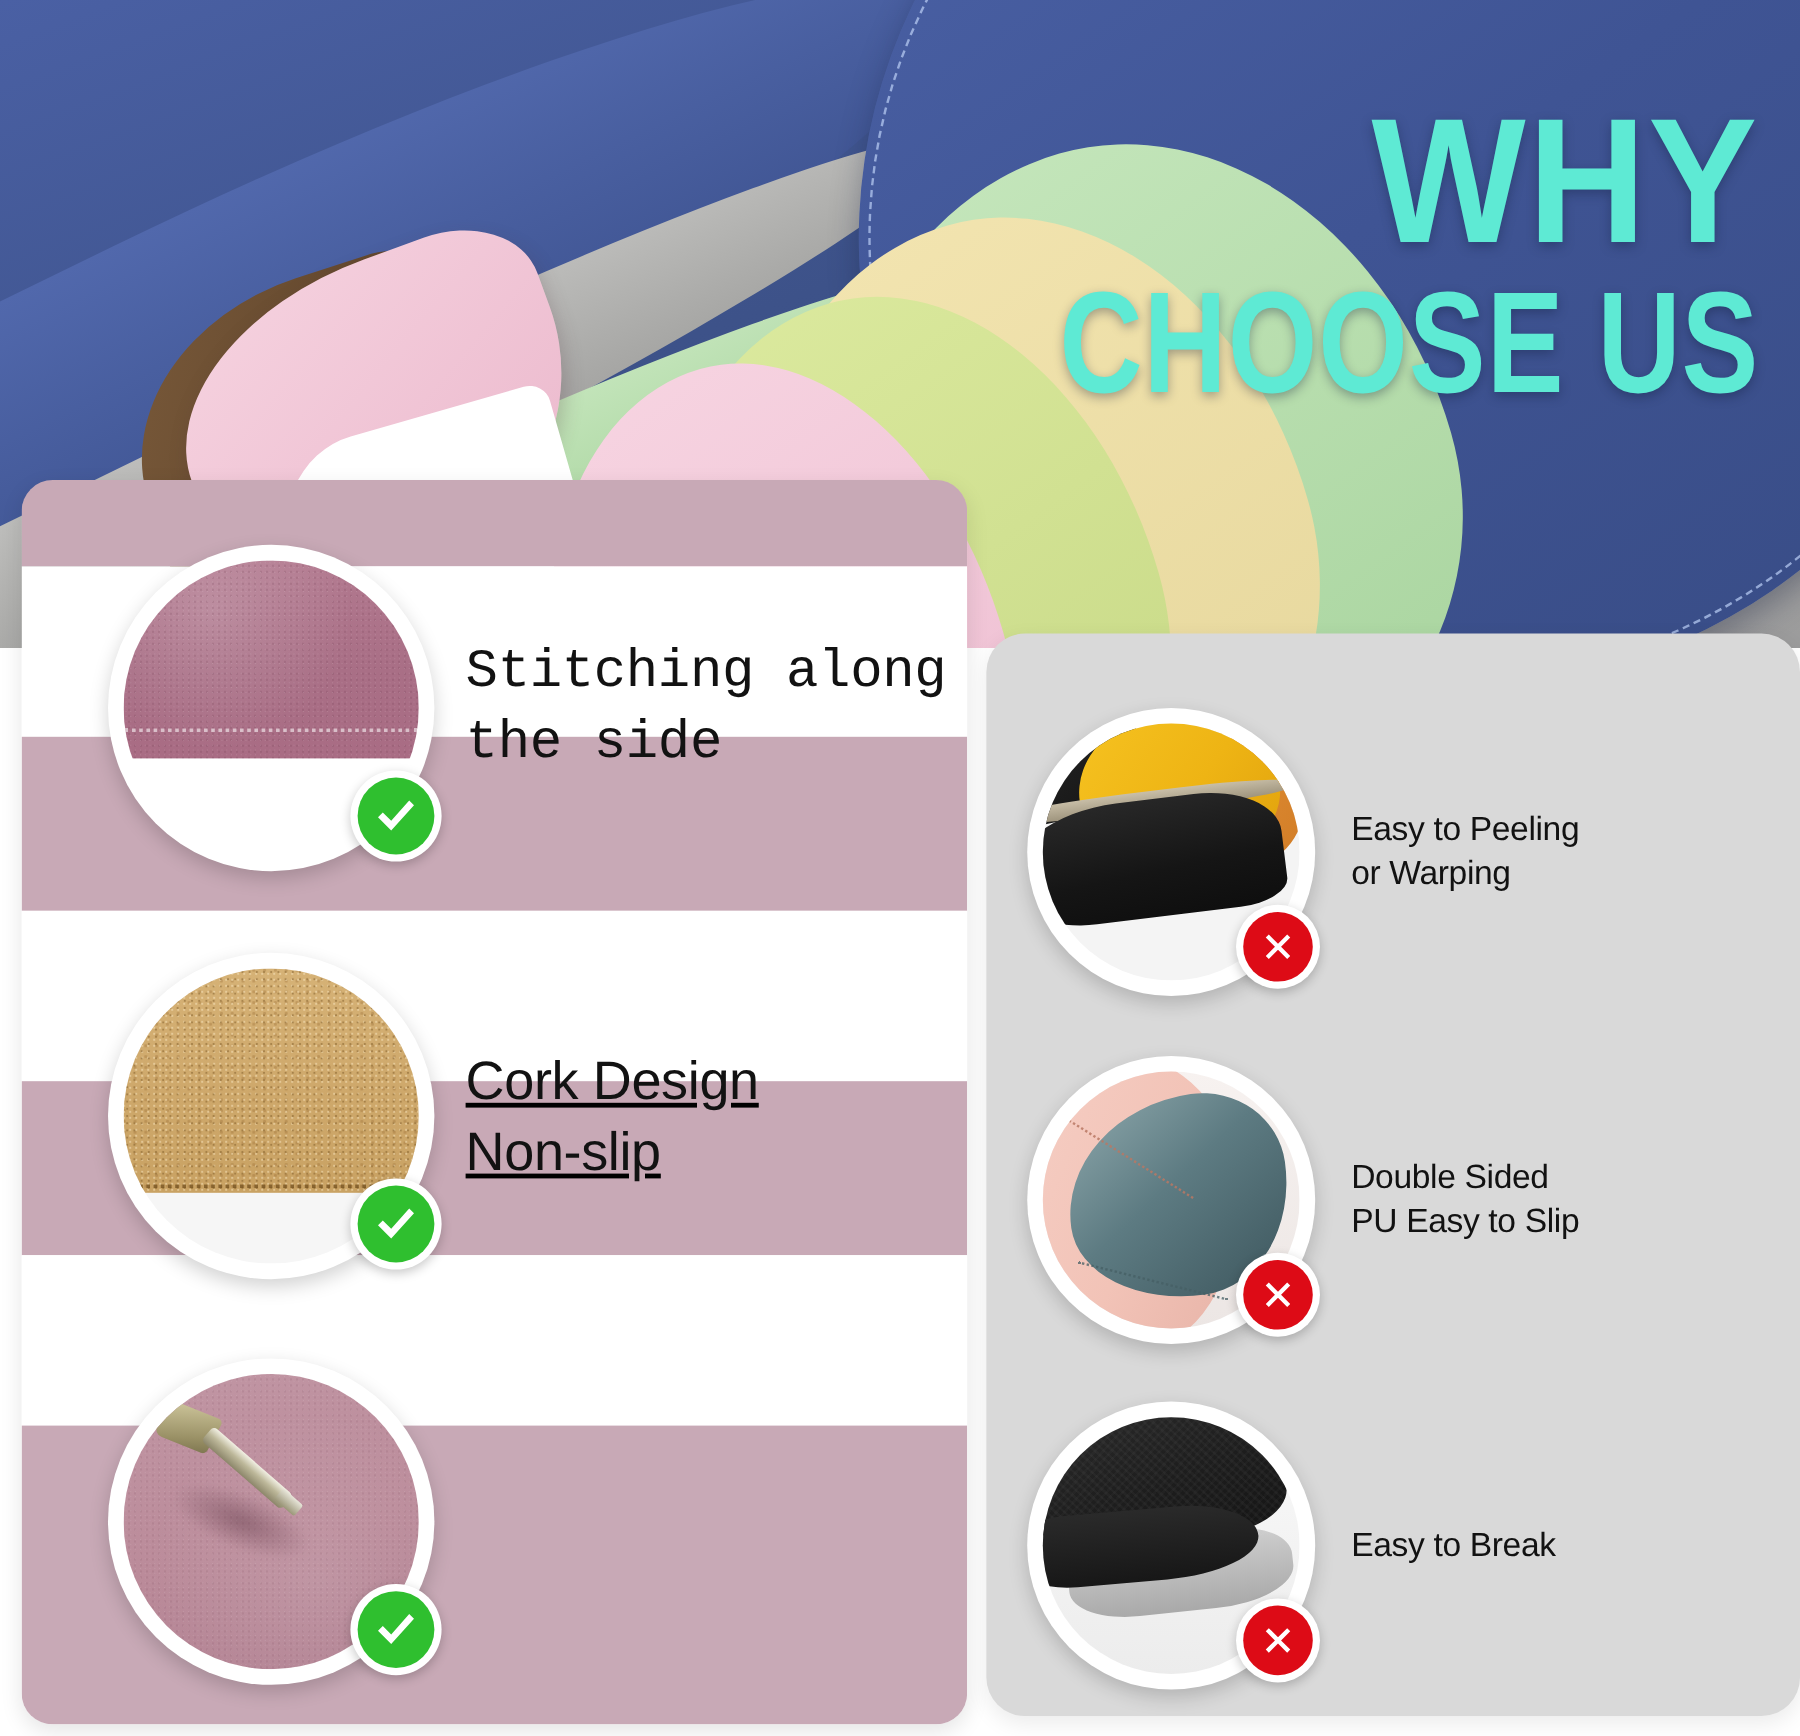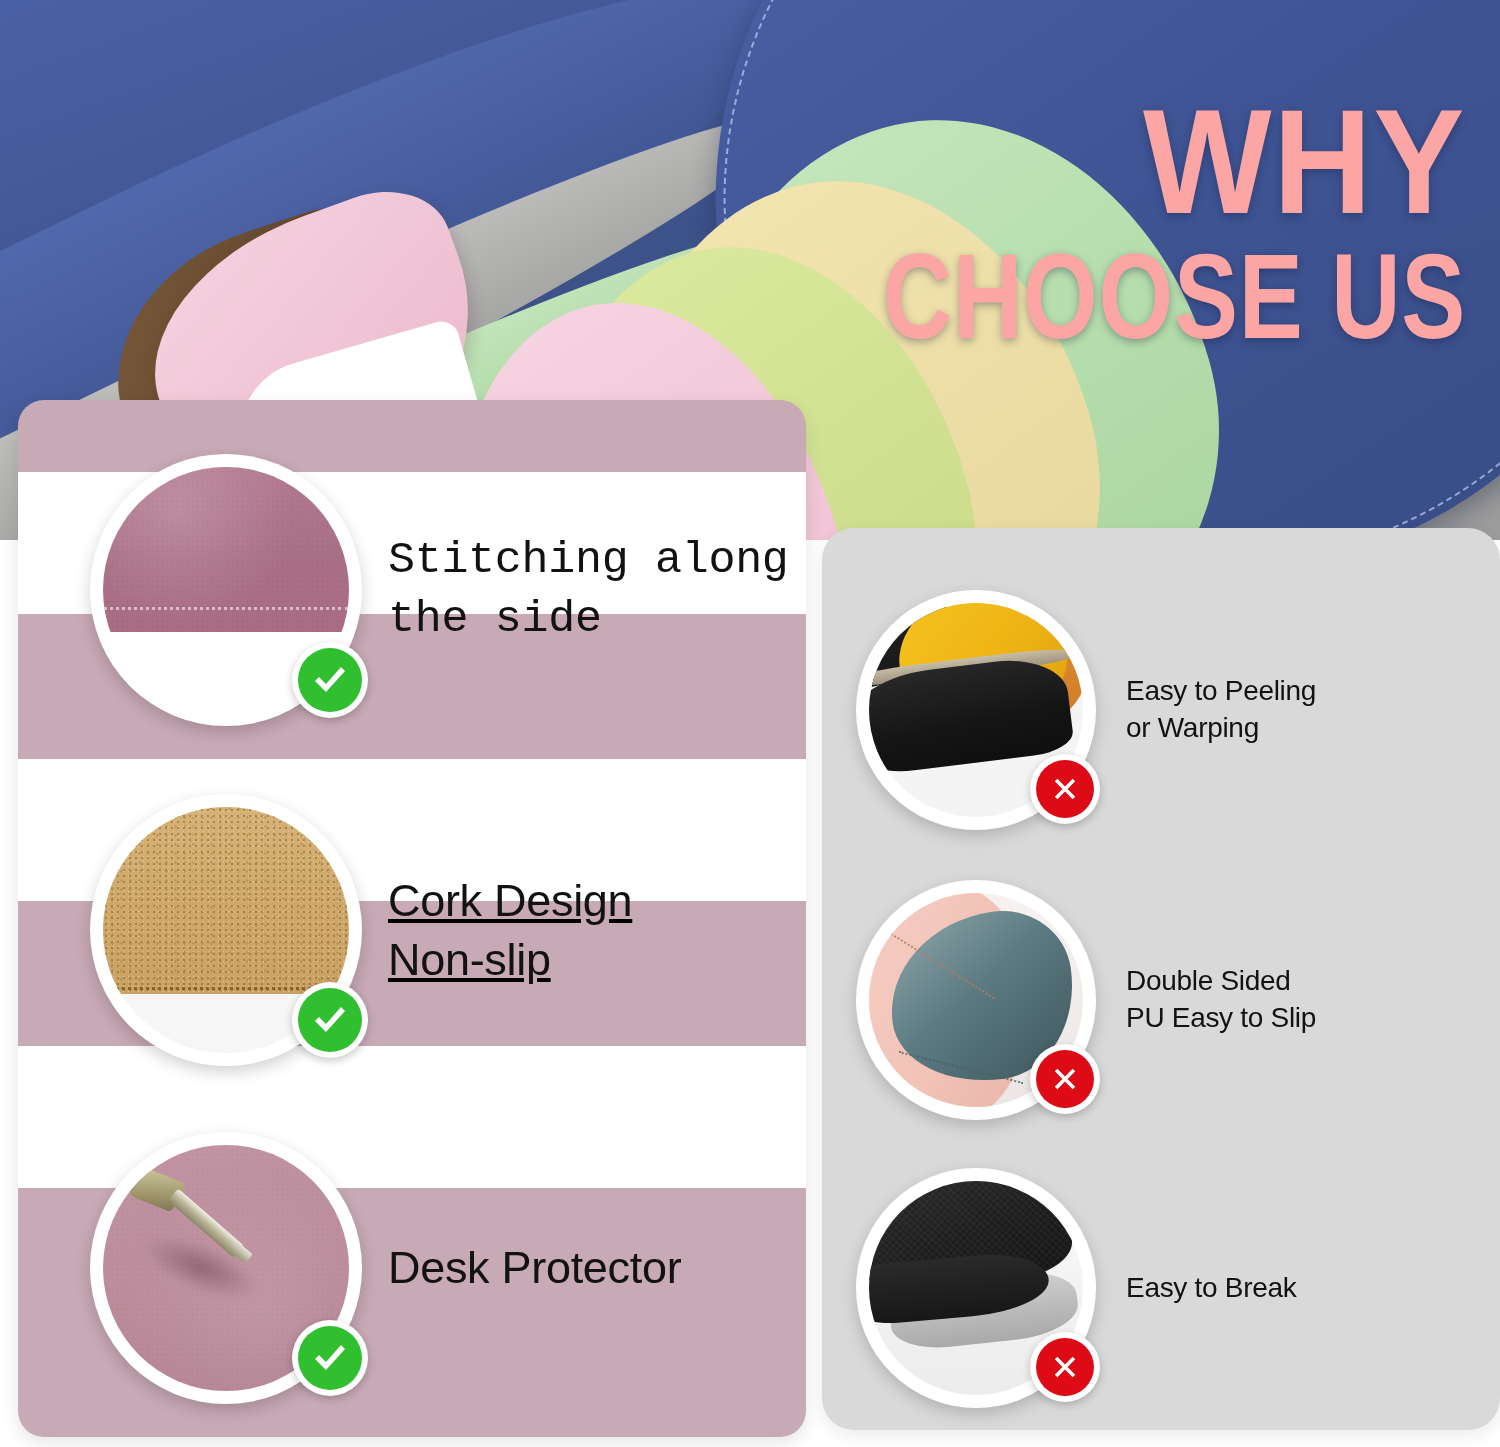--- a/index.html
+++ b/index.html
@@ -38,22 +38,22 @@
 
   
   .lband{
     position:absolute;left:-760px;width:1550px;height:250px;
     transform-origin:100% 50%;
     border-radius:0 46% 46% 0 / 0 50% 50% 0;
   }
 
   
   #title{
-    position:absolute;right:34px;top:76px;text-align:right;z-index:40;
-    color:#fca5a5;line-height:.88;
+    position:absolute;right:34px;top:66px;text-align:right;z-index:40;
+    color:#5eead4;line-height:.88;
   }
   #title .l1{
     display:block;font-size:148px;font-weight:700;letter-spacing:2px;
     transform:scaleX(.92);transform-origin:100% 50%;
     text-shadow:0 3px 10px rgba(15,25,55,.35);
   }
   #title .l2{
     display:block;font-size:120px;font-weight:700;letter-spacing:1px;margin-top:16px;
     transform:scaleX(.80);transform-origin:100% 50%;
     text-shadow:0 3px 10px rgba(15,25,55,.35);
@@ -447,15 +447,14 @@
         </div>
       </div>
       <div class="badge">
         <div class="disc" style="background:#2fbf2f;">
           <svg viewBox="0 0 40 40">
             <path d="M5 21 L9 17 L16 24 L31 7 L35 11 L16 32 Z" fill="#fff"></path>
           </svg>
         </div>
       </div>
     </div>
-    <div class="rlabel">Desk Protector</div>
   </div>
 </div>
 
 </body></html>

